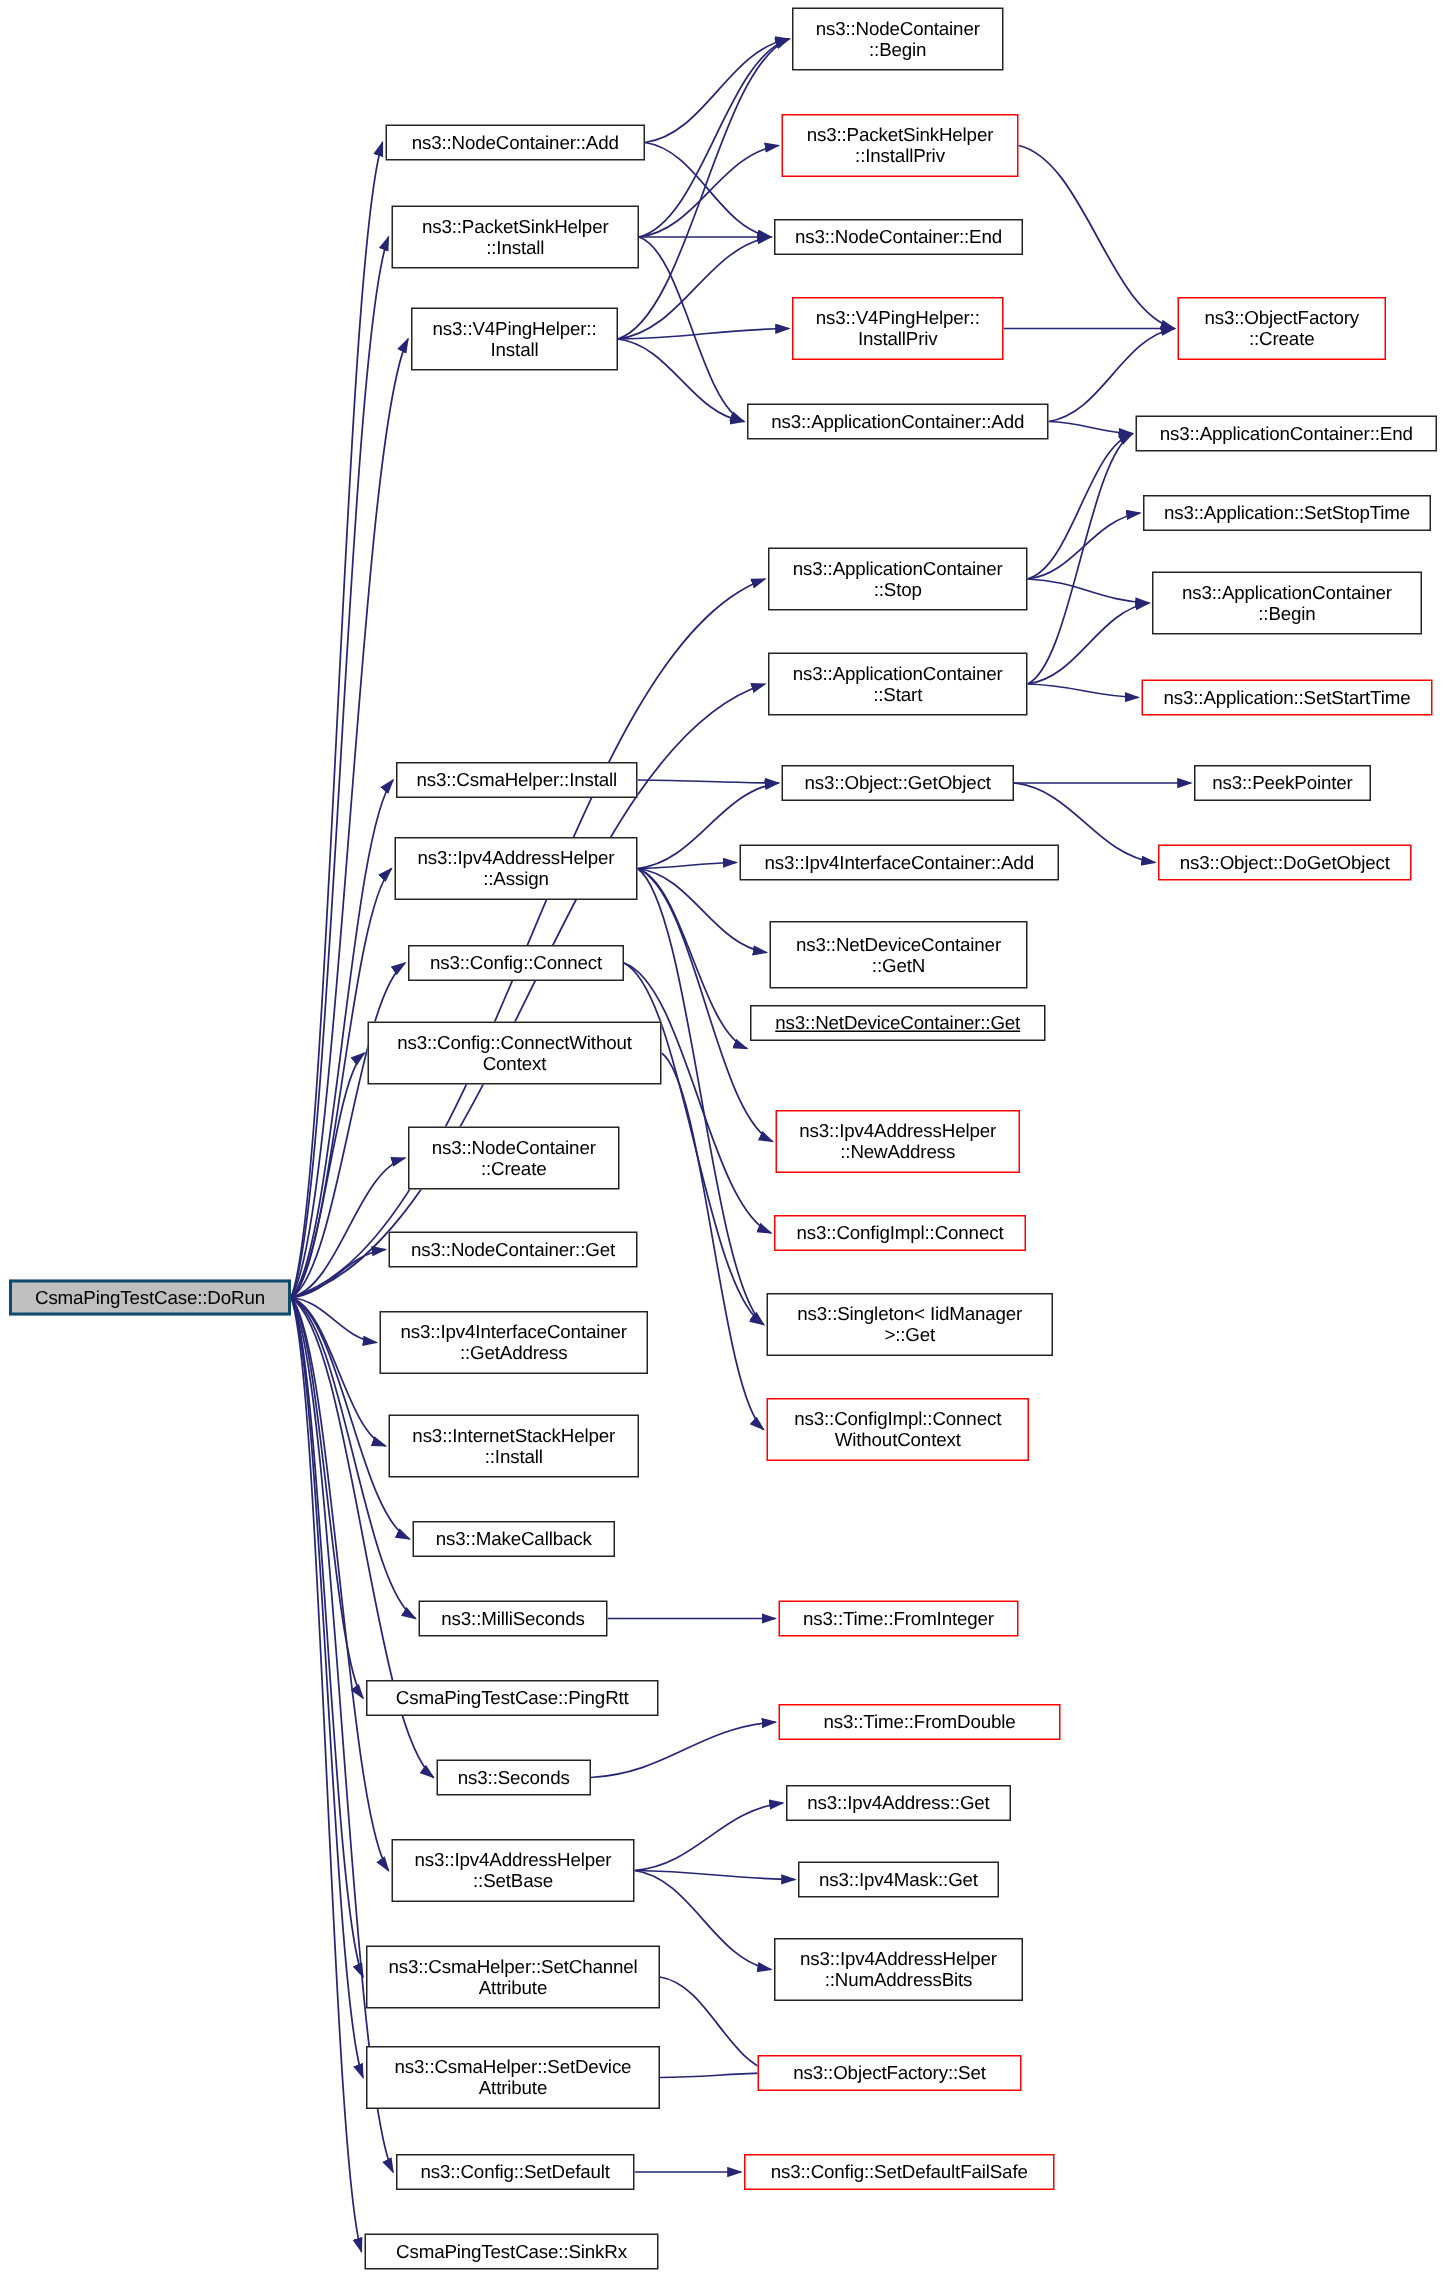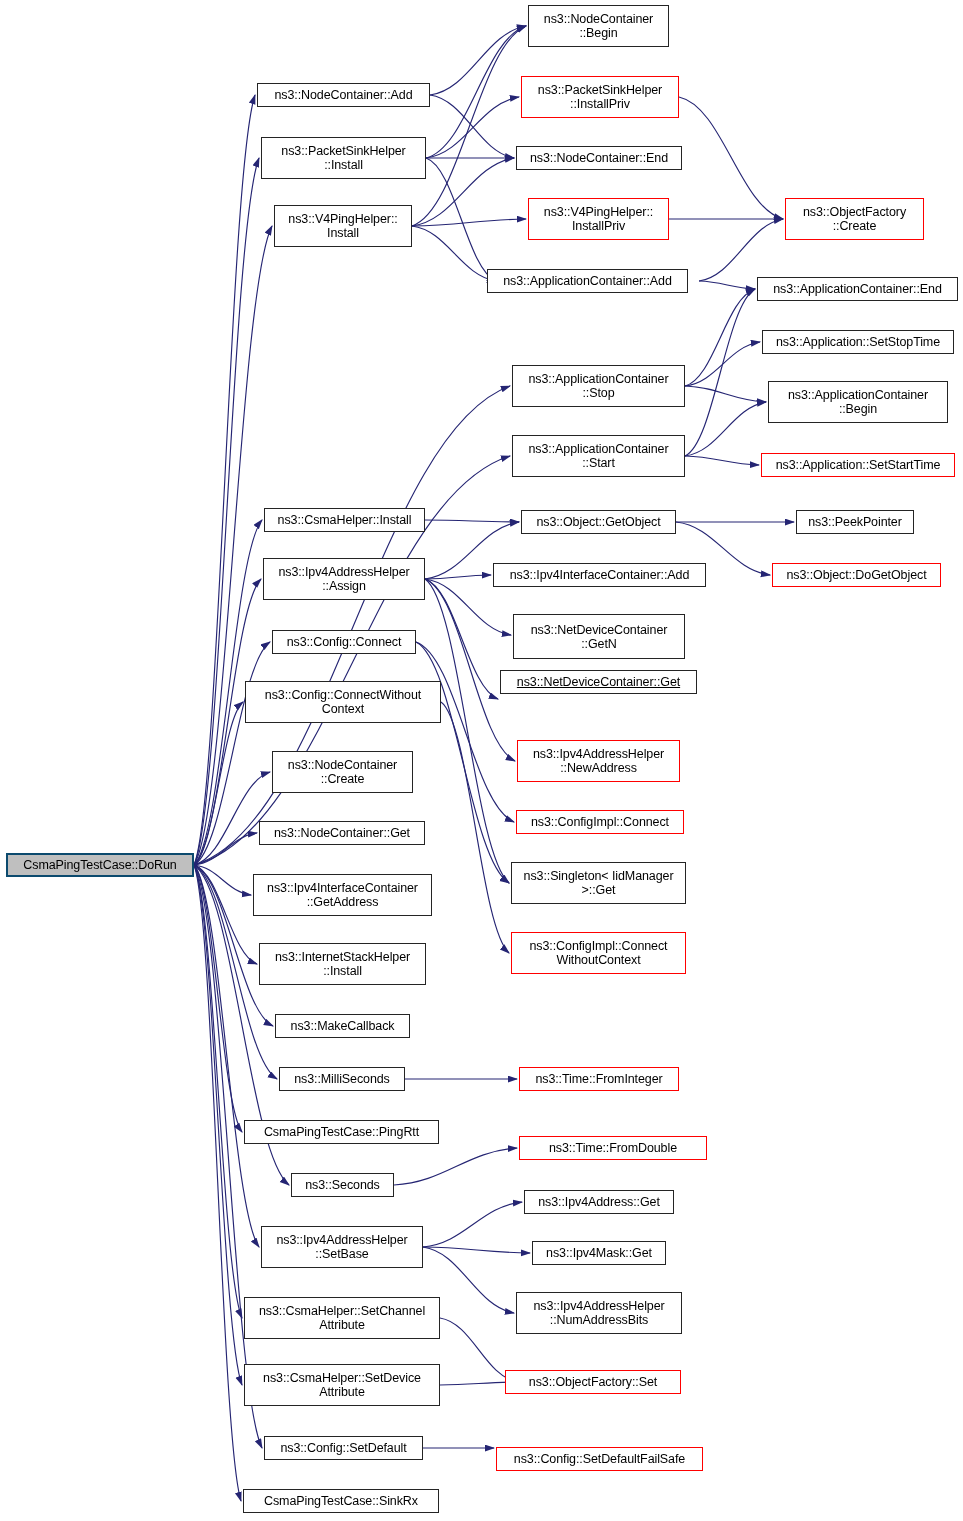--- a/index.html
+++ b/index.html
@@ -119,21 +119,21 @@
 ::Install</span></div>
       <div class="node" style="left: 274px; top: 205px; width: 138px; height: 42px;"><span>ns3::V4PingHelper::
 Install</span></div>
       <div class="node" style="left: 528px; top: 5px; width: 141px; height: 42px;"><span>ns3::NodeContainer
 ::Begin</span></div>
       <div class="node red" style="left: 521px; top: 76px; width: 158px; height: 42px;"><span>ns3::PacketSinkHelper
 ::InstallPriv</span></div>
       <div class="node" style="left: 516px; top: 146px; width: 166px; height: 24px;"><span>ns3::NodeContainer::End</span></div>
       <div class="node red" style="left: 528px; top: 198px; width: 141px; height: 42px;"><span>ns3::V4PingHelper::
 InstallPriv</span></div>
-      <div class="node" style="left: 487px; top: 269px; width: 201px; height: 24px;"><span>ns3::ApplicationContainer::Add</span></div>
+      <div class="node" style="left: 498px; top: 269px; width: 201px; height: 24px;"><span>ns3::ApplicationContainer::Add</span></div>
       <div class="node red" style="left: 785px; top: 198px; width: 139px; height: 42px;"><span>ns3::ObjectFactory
 ::Create</span></div>
       <div class="node" style="left: 757px; top: 277px; width: 201px; height: 24px;"><span>ns3::ApplicationContainer::End</span></div>
       <div class="node" style="left: 762px; top: 330px; width: 192px; height: 24px;"><span>ns3::Application::SetStopTime</span></div>
       <div class="node" style="left: 768px; top: 381px; width: 180px; height: 42px;"><span>ns3::ApplicationContainer
 ::Begin</span></div>
       <div class="node red" style="left: 761px; top: 453px; width: 194px; height: 24px;"><span>ns3::Application::SetStartTime</span></div>
       <div class="node" style="left: 512px; top: 365px; width: 173px; height: 42px;"><span>ns3::ApplicationContainer
 ::Stop</span></div>
       <div class="node" style="left: 512px; top: 435px; width: 173px; height: 42px;"><span>ns3::ApplicationContainer
@@ -164,28 +164,28 @@
       <div class="node" style="left: 264px; top: 1436px; width: 159px; height: 24px;"><span>ns3::Config::SetDefault</span></div>
       <div class="node" style="left: 243px; top: 1489px; width: 196px; height: 24px;"><span>CsmaPingTestCase::SinkRx</span></div>
       <div class="node" style="left: 521px; top: 510px; width: 155px; height: 24px;"><span>ns3::Object::GetObject</span></div>
       <div class="node" style="left: 493px; top: 563px; width: 213px; height: 24px;"><span>ns3::Ipv4InterfaceContainer::Add</span></div>
       <div class="node" style="left: 513px; top: 614px; width: 172px; height: 45px;"><span>ns3::NetDeviceContainer
 ::GetN</span></div>
       <div class="node" style="left: 500px; top: 670px; width: 197px; height: 24px; text-decoration: underline;"><span>ns3::NetDeviceContainer::Get</span></div>
       <div class="node red" style="left: 517px; top: 740px; width: 163px; height: 42px;"><span>ns3::Ipv4AddressHelper
 ::NewAddress</span></div>
       <div class="node red" style="left: 516px; top: 810px; width: 168px; height: 24px;"><span>ns3::ConfigImpl::Connect</span></div>
-      <div class="node" style="left: 511px; top: 862px; width: 175px; height: 42px;"><span>ns3::Singleton&lt; IidManager
+      <div class="node" style="left: 511px; top: 862px; width: 191px; height: 42px;"><span>ns3::Singleton&lt; IidManager
 &gt;::Get</span></div>
       <div class="node red" style="left: 511px; top: 932px; width: 175px; height: 42px;"><span>ns3::ConfigImpl::Connect
 WithoutContext</span></div>
       <div class="node" style="left: 796px; top: 510px; width: 118px; height: 24px;"><span>ns3::PeekPointer</span></div>
       <div class="node red" style="left: 772px; top: 563px; width: 169px; height: 24px;"><span>ns3::Object::DoGetObject</span></div>
       <div class="node red" style="left: 519px; top: 1067px; width: 160px; height: 24px;"><span>ns3::Time::FromInteger</span></div>
       <div class="node red" style="left: 519px; top: 1136px; width: 188px; height: 24px;"><span>ns3::Time::FromDouble</span></div>
       <div class="node" style="left: 524px; top: 1190px; width: 150px; height: 24px;"><span>ns3::Ipv4Address::Get</span></div>
       <div class="node" style="left: 532px; top: 1241px; width: 134px; height: 24px;"><span>ns3::Ipv4Mask::Get</span></div>
       <div class="node" style="left: 516px; top: 1292px; width: 166px; height: 42px;"><span>ns3::Ipv4AddressHelper
 ::NumAddressBits</span></div>
       <div class="node red" style="left: 505px; top: 1370px; width: 176px; height: 24px;"><span>ns3::ObjectFactory::Set</span></div>
-      <div class="node red" style="left: 496px; top: 1436px; width: 207px; height: 24px; margin-top: 11px;"><span>ns3::Config::SetDefaultFailSafe</span></div>
+      <div class="node red" style="left: 496px; top: 1436px; width: 207px; height: 24px;"><span>ns3::Config::SetDefaultFailSafe</span></div>
     </div>
 </div>
 
 </body></html>

